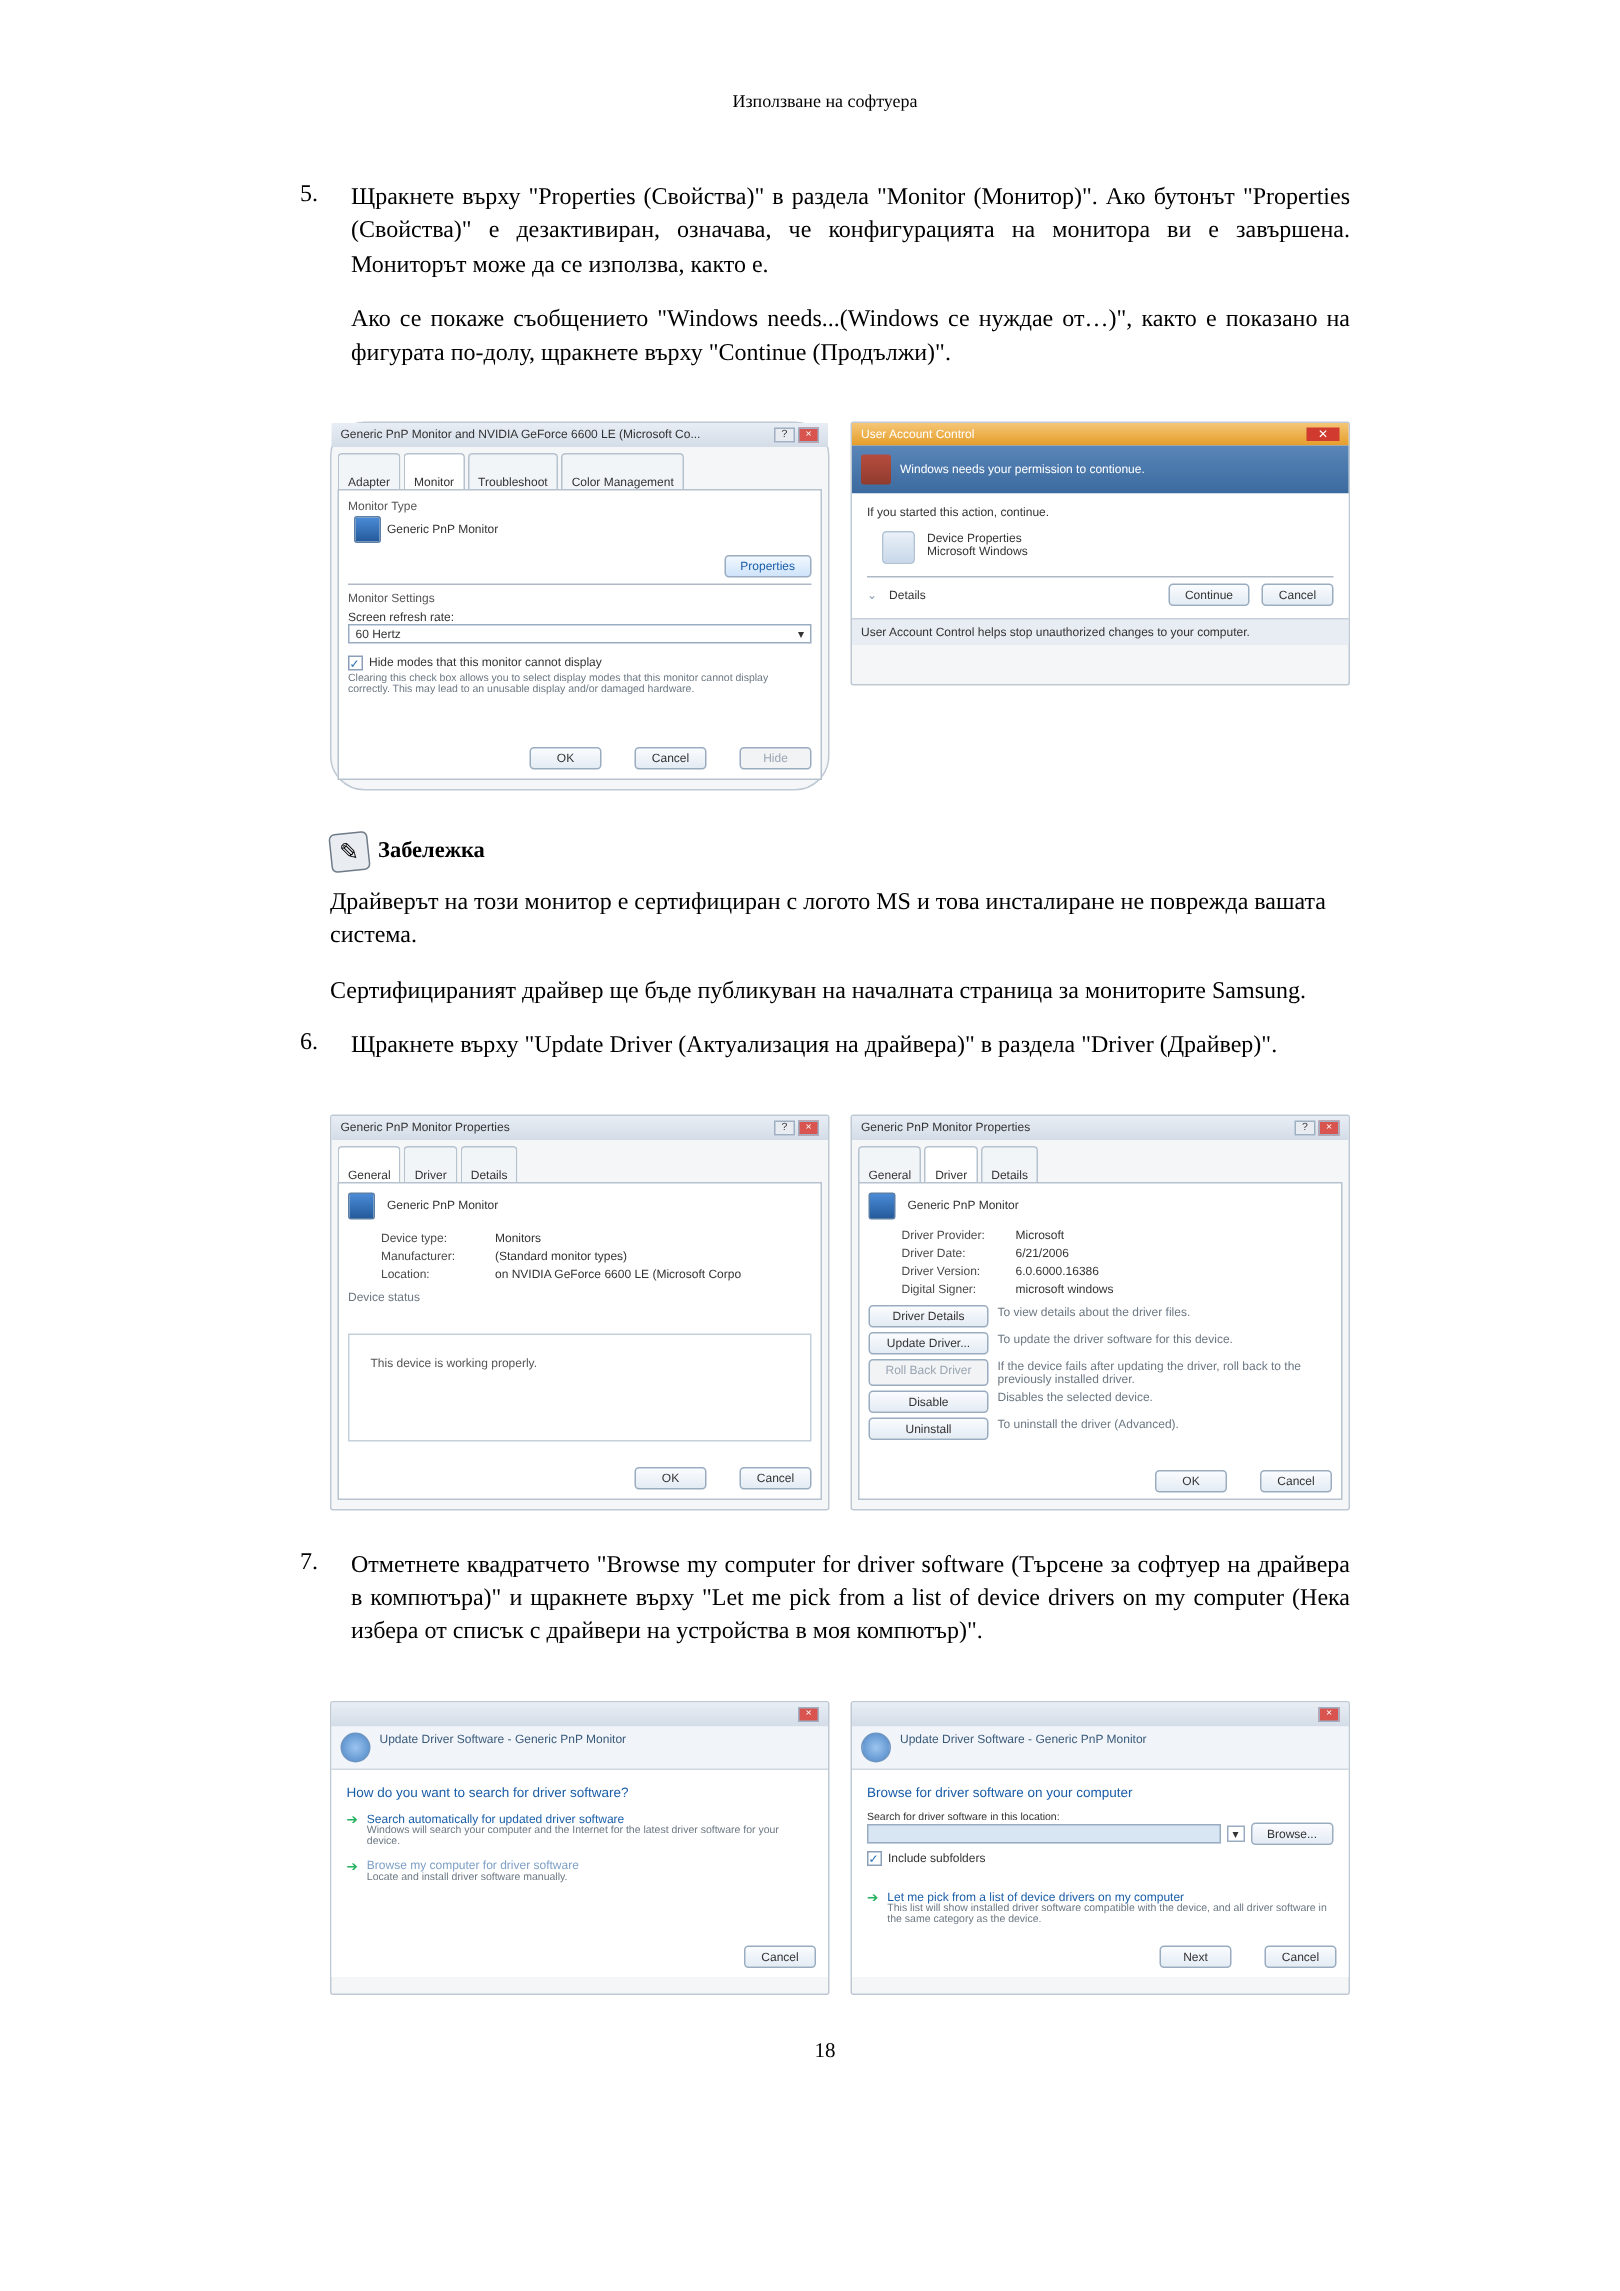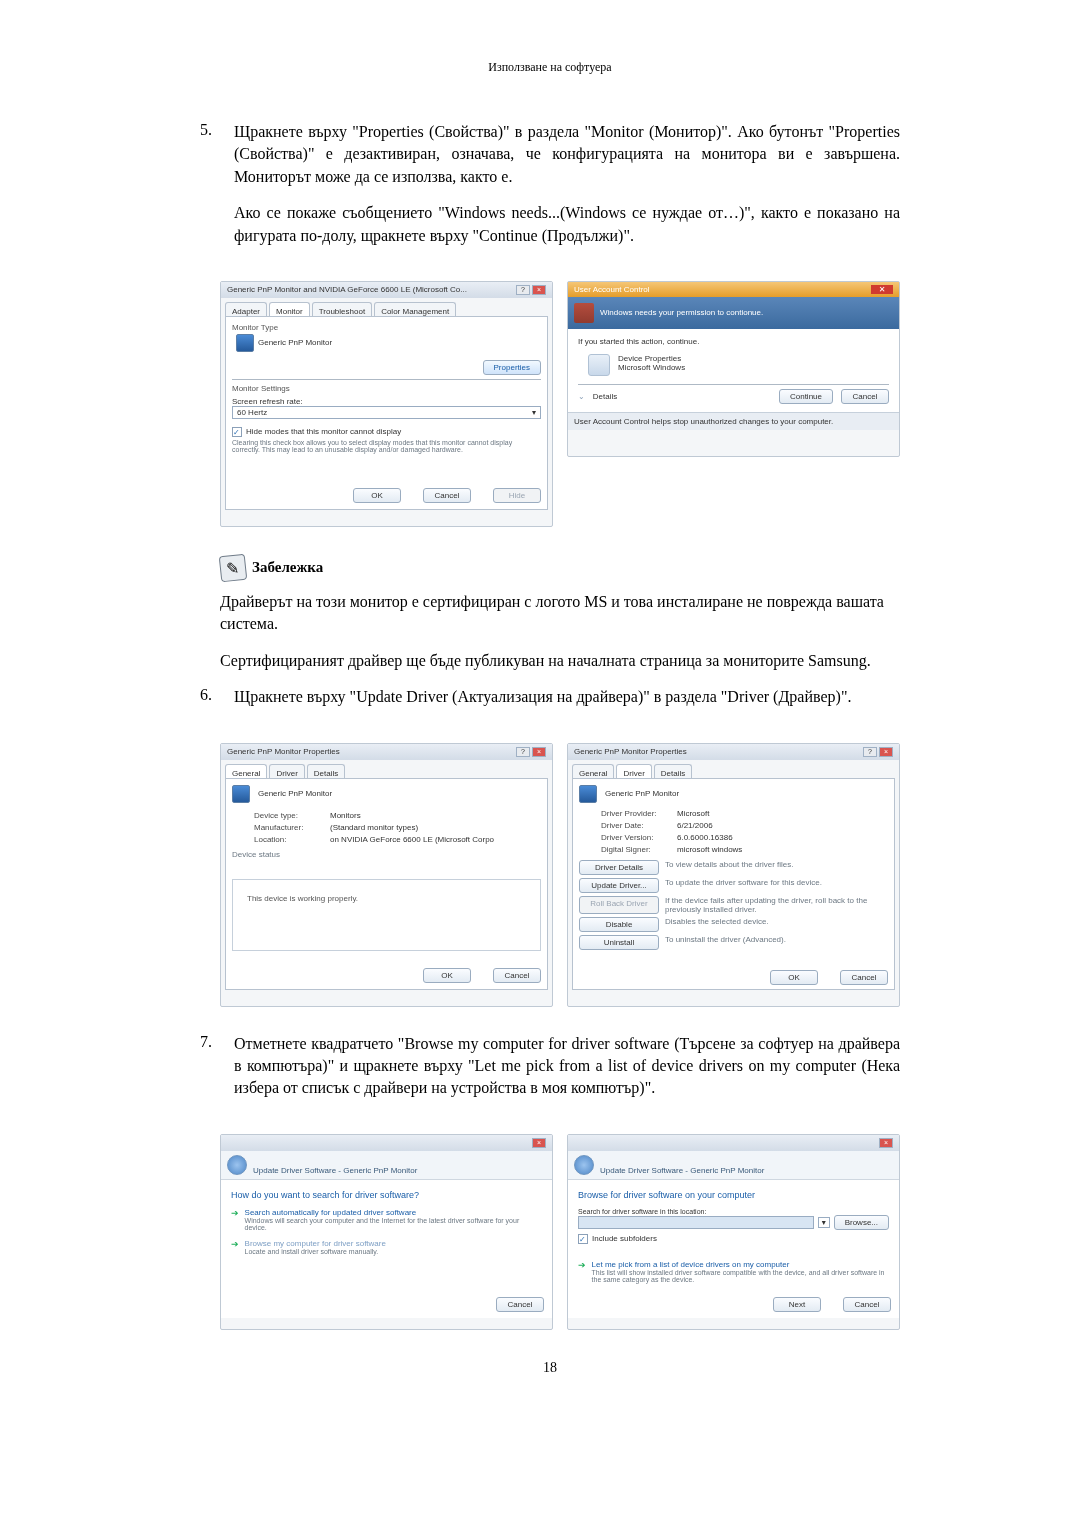--- a/index.html
+++ b/index.html
@@ -41,21 +41,21 @@
       padding: 3px 6px;
       font-size: 8px;
       display: flex;
       justify-content: space-between;
       align-items: center;
     }
     .dlg .titlebar .caps { display: flex; gap: 2px; }
     .cap { width: 14px; height: 10px; background:#e8ebef; border:1px solid #9fb0c4; font-size:7px; display:flex; align-items:center; justify-content:center; }
     .cap.red { background:#d9544f; color:#fff; }
     .tabs { display:flex; padding: 4px 4px 0 4px; gap:2px; }
-    .tab { padding:4px 6px 0 6px; border:1px solid #b7c2cf; border-bottom:none; background:#f2f5f8; border-radius:3px 3px 0 0; }
+    .tab { padding:14px 6px 0 6px; border:1px solid #b7c2cf; border-bottom:none; background:#f2f5f8; border-radius:3px 3px 0 0; }
     .tab.active { background:#fff; }
     .panel { background:#fff; border:1px solid #b7c2cf; margin:0 4px 4px 4px; padding:6px; }
     .label-row { display:flex; gap:6px; margin:3px 0; }
     .label-row .k { min-width:70px; color:#4a4a4a; }
     .monicon { width:18px; height:18px; background:linear-gradient(#4a8bd6,#255a9b); border:1px solid #5b7ea6; border-radius:2px; display:inline-block; vertical-align:middle; margin-right:4px; }
     .btn { display:inline-block; padding:2px 10px; border:1px solid #9aacc0; background:linear-gradient(#fafcff,#e3ebf3); border-radius:3px; font-size:8px; min-width:48px; text-align:center; }
     .btn.primary { background:linear-gradient(#f2f9ff,#cfe3fa); color:#1a5ea8; }
     .btn.disabled { color:#9aa5b2; background:#f1f3f5; }
     .select { border:1px solid #99acc2; background:#fff; padding:1px 4px; display:flex; justify-content:space-between; }
     .right-align { text-align:right; margin-top:6px; }
@@ -68,21 +68,21 @@
     .shield { width:20px; height:20px; background:linear-gradient(#b54d3e,#913b2f); border-radius:2px; }
     .sep { border-top:1px solid #aeb9c5; margin:4px 0; }
     .iconbox { width:22px; height:22px; background:linear-gradient(#e9f0f8,#c8d8ea); border:1px solid #b0c1d4; border-radius:3px; }
     .foot { background:#e8edf3; padding:4px 6px; border-top:1px solid #c6d0db; font-size:8px; }
     .note-row { display:flex; align-items:center; gap:6px; margin:28px 0 10px 20px; }
     .note-icon { width:26px; height:26px; border:1px solid #6f7b88; border-radius:4px; background:#e9edf1; display:flex; align-items:center; justify-content:center; transform:rotate(-6deg); }
     .note-icon span { transform:rotate(6deg); font-size:16px; }
     .note-title { font-weight:bold; font-size:15px; }
     .note-body { margin-left:20px; line-height:1.4; margin-bottom:14px; text-align:left; }
     .statusbox { border:1px solid #c6d0db; background:#fff; height:72px; padding:14px; color:#555;margin-top:20px; }
-    .path-bar { display:flex; align-items:flex-end; gap:6px; padding:4px 6px; background:#f1f5f9; border-bottom:1px solid #cfd7e0; }
+    .path-bar { display:flex; align-items:flex-start; gap:6px; padding:4px 6px; background:#f1f5f9; border-bottom:1px solid #cfd7e0; }
     .back-btn { width:20px; height:20px; border-radius:50%; background:radial-gradient(#9cc4ef,#4d86c6); border:1px solid #6e95c0; }
     .wizard-body { background:#fff; padding:10px; }
     .wizard-body h4 { color:#1a5ea8; font-size:9px; font-weight:normal; margin-bottom:8px; }
     .option { display:flex; gap:6px; margin:8px 0; }
     .arrowico { color:#25b15f; font-size:9px; }
     .option .t { color:#1a5ea8; }
     .option .d { color:#6c7883; font-size:7px; }
     .path-input-row { display:flex; gap:4px; align-items:center; }
     .path-input { flex:1; border:1px solid #99acc2; background:#d8e5f3; padding:1px 3px; }
     .page-number { text-align:center; margin-top:30px; font-size:14px; }
@@ -95,21 +95,21 @@
 <div class="step-row">
   <div class="step-num">5.</div>
   <div class="step-body">
     <p>Щракнете върху "Properties (Свойства)" в раздела "Monitor (Монитор)". Ако бутонът "Properties (Свойства)" е дезактивиран, означава, че конфигурацията на монитора ви е завършена. Мониторът може да се използва, както е.</p>
     <p>Ако се покаже съобщението "Windows needs...(Windows се нуждае от…)", както е показано на фигурата по-долу, щракнете върху "Continue (Продължи)".</p>
   </div>
 </div>
 
 <div class="figure-row">
 
-  <div class="dlg" style="height:246px;">
+  <div class="dlg" style="height:246px;border-radius:23px;">
     <div class="titlebar">
       <span>Generic PnP Monitor and NVIDIA GeForce 6600 LE (Microsoft Co...</span>
       <div class="caps">
         <span class="cap">?</span>
         <span class="cap red">×</span>
       </div>
     </div>
     <div class="tabs">
       <div class="tab">Adapter</div>
       <div class="tab active">Monitor</div>

